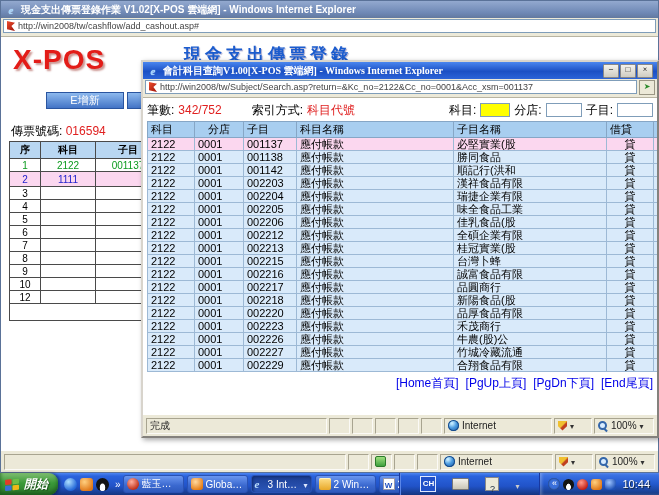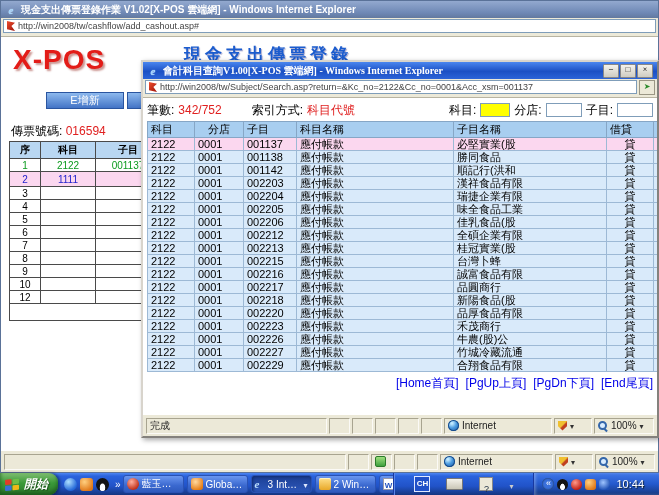--- a/index.html
+++ b/index.html
@@ -151,21 +151,21 @@
   .tic-dw{background:#1e6e28;text-align:center;border-radius:2px;}
   .tic-dw::before{content:"Dw";font-size:6px;color:#d4f4cc;line-height:12px;}
   .langbar{flex:none;display:flex;align-items:center;gap:16px;padding:0 20px;
     border-left:1px solid #1838a0;box-shadow:inset 1px 0 0 #5a86e8;}
   .ic-ch{width:14px;height:14px;background:#2050c8;border:1px solid #dfe8ff;color:#fff;
     font-size:8px;font-weight:bold;text-align:center;line-height:13px;}
   .ic-kbd{width:15px;height:10px;background:linear-gradient(180deg,#f4f2ea,#cac6b6);
     border:1px solid #777;border-radius:1px;}
   .ic-help{width:12px;height:12px;background:#ece9d8;border:1px solid #888;text-align:center;}
   .ic-help::before{content:"?";font-size:9px;line-height:11px;color:#234;}
-  .tray{flex:none;display:flex;align-items:center;gap:3px;padding:0 15px 0 8px;
+  .tray{flex:none;display:flex;align-items:center;gap:3px;padding:0 9px 0 8px;
     border-left:1px solid #1838a0;box-shadow:inset 2px 0 3px rgba(255,255,255,.25);
     background:linear-gradient(180deg,#3f77e8 0%,#2459cd 50%,#16387f 100%);}
   .tray-ic{width:11px;height:11px;}
   .clock{color:#fff;font-size:11px;margin-left:3px;text-shadow:1px 1px 1px #123;}
 </style>
 </head>
 <body>
 
 <div id="screen">
 

